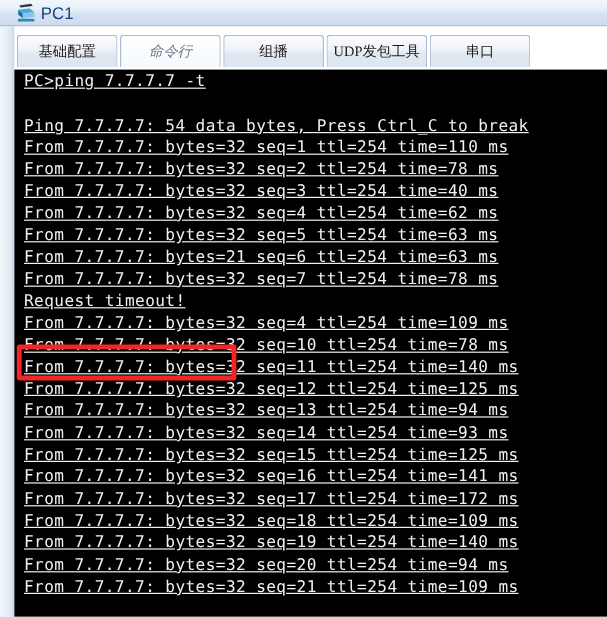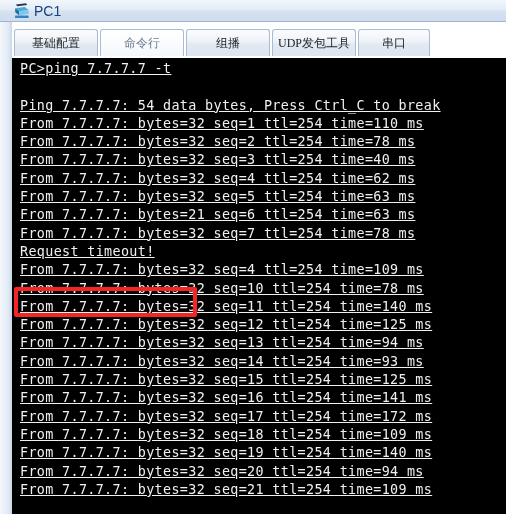--- a/index.html
+++ b/index.html
@@ -83,20 +83,21 @@
     justify-content: center;
     font-size: 12px;
     color: #1c1c1c;
     font-family: "Liberation Sans", sans-serif;
     white-space: nowrap;
     cursor: default;
   }
   .tab.active {
     background: linear-gradient(to bottom, #ffffff 0%, #fafcfe 50%, #f4f8fc 100%);
     color: #6b7c8e;
+    font-style: italic;
   }
 
   
   #terminal {
     position: absolute;
     left: 12px; top: 58px;
     width: 494px;
     height: 456px;
     background: #000000;
     overflow: hidden;
@@ -158,21 +159,21 @@
       </div>
       <div class="tab active" style="left: 88px; width: 84px;">
         <span>命令行</span>
       </div>
       <div class="tab" style="left: 174px; width: 84px;">
         <span>组播</span>
       </div>
       <div class="tab" style="left: 260px; width: 84px; font-family: Liberation Serif, serif;">
         <span>UDP发包工具</span>
       </div>
-      <div class="tab" style="left: 346px; width: 72px;">
+      <div class="tab" style="left: 346px; width: 84px;">
         <span>串口</span>
       </div>
     </div>
 
   <div id="terminal">
     <div id="term-lines">
         <div class="tline">PC&gt;ping 7.7.7.7 -t</div>
         <div class="tline blank"></div>
         <div class="tline">Ping 7.7.7.7: 54 data bytes, Press Ctrl_C to break</div>
         <div class="tline">From 7.7.7.7: bytes=32 seq=1 ttl=254 time=110 ms</div>

